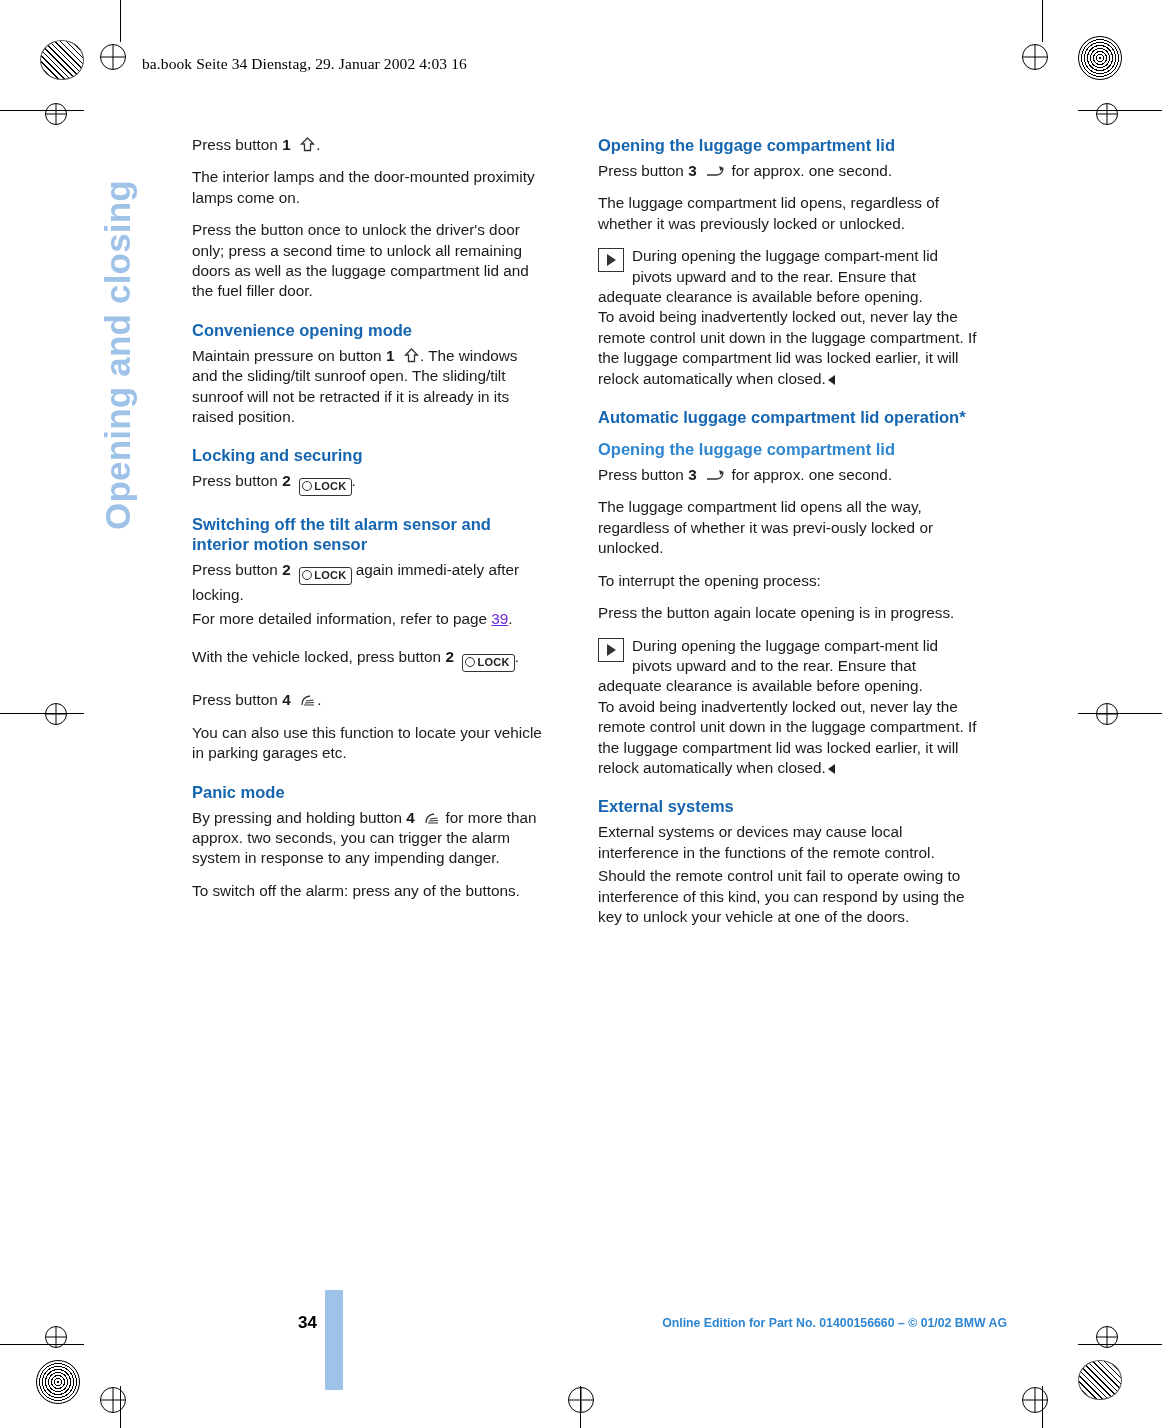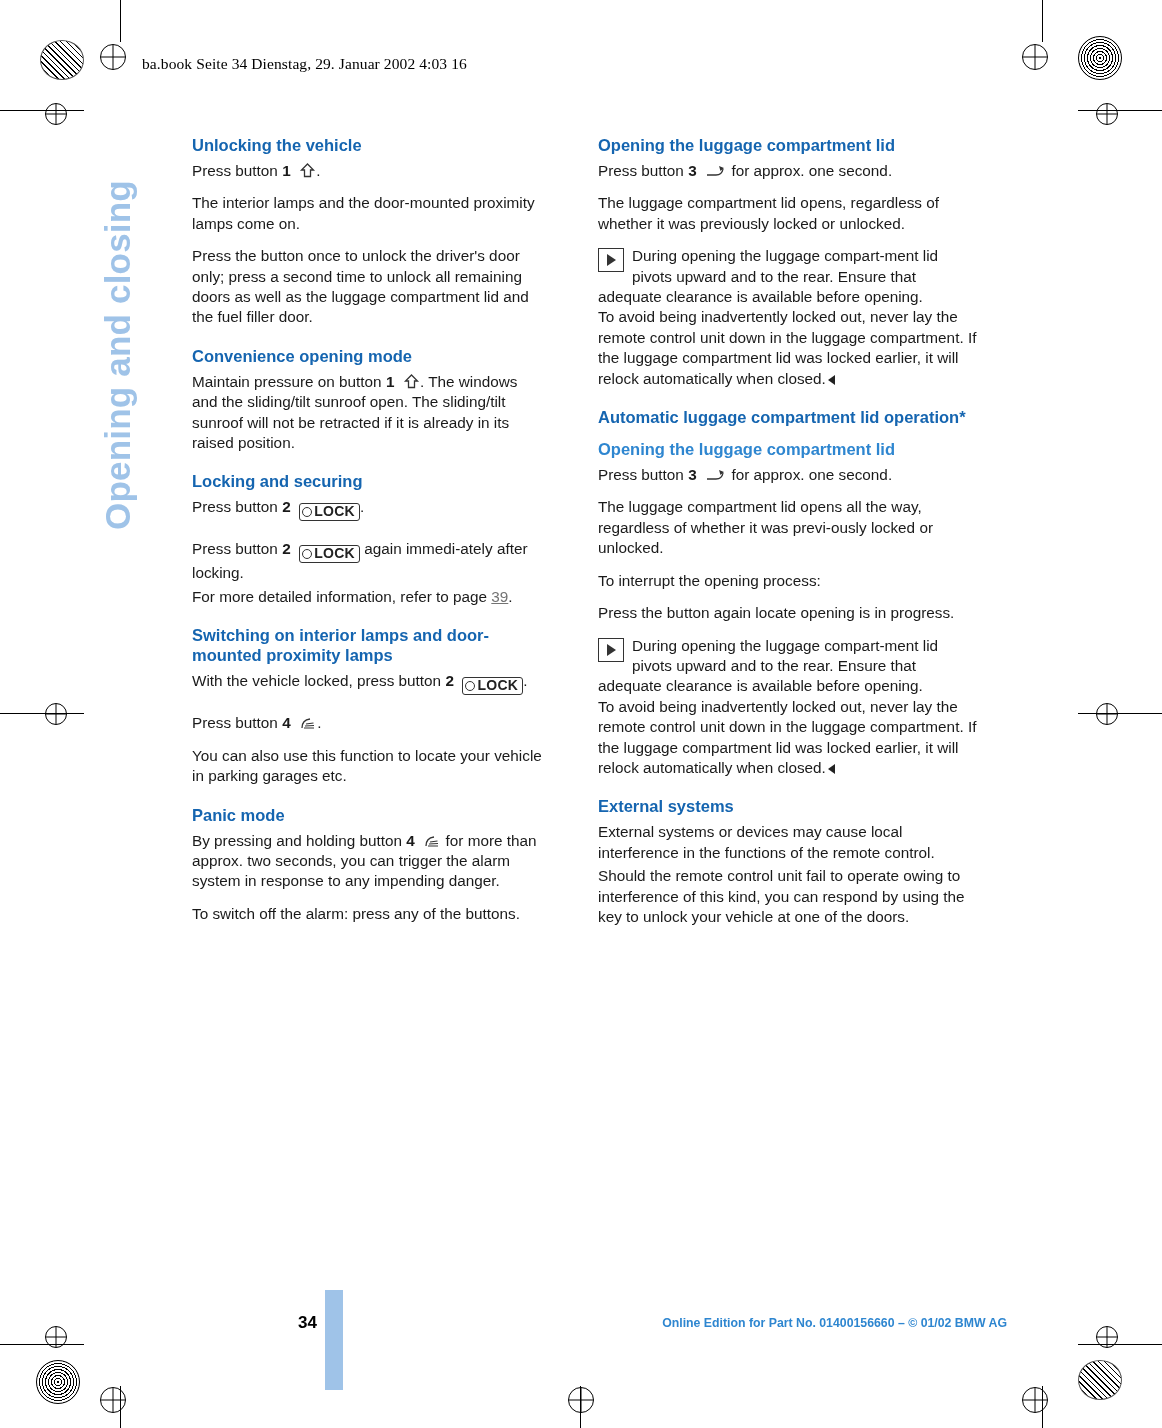--- a/index.html
+++ b/index.html
@@ -69,31 +69,31 @@
   h2.sec{
     font-size:16.5px;font-weight:bold;color:#1565b0;
     margin:0 0 6px 0;line-height:20px;
   }
   h2.sec.light{color:#5d9fd8;}
   h2.sec.sub{color:#2e86d0;}
   p{margin:0 0 12px 0;}
   p.tight{margin-bottom:3px;}
   .spacer-sm{height:6px;}
   b{font-weight:bold;}
-  .pageref{color:#737373;text-decoration:underline;}
+  .pageref{color:#6d28d9;text-decoration:underline;}
 
   
   .ic{display:inline-block;vertical-align:-3px;}
   .ic-unlock{width:17px;height:17px;position:relative;}
   .ic-unlock svg{display:block;}
   .ic-lock{
     display:inline-block;vertical-align:-4px;
     height:16px;border:1.3px solid #333;border-radius:3px;
     padding:0 4px 0 2px;background:#fff;
-    font-size:14px;font-weight:bold;letter-spacing:.3px;
+    font-size:11px;font-weight:bold;letter-spacing:.3px;
     line-height:14px;color:#222;
   }
   .ic-lock .dot{
     display:inline-block;width:8px;height:8px;border-radius:50%;
     border:1.3px solid #333;vertical-align:-1px;margin-right:2px;
   }
   .ic-lamp{width:18px;height:15px;}
   .ic-trunk{width:22px;height:15px;}
 
   
@@ -157,43 +157,42 @@
 <div class="screen-dot" style="left:36px;top:1360px;width:44px;height:44px;"></div>
 <div class="halftone" style="left:40px;top:40px;width:44px;height:40px;border-radius:50%;"></div>
 <div class="halftone" style="left:1078px;top:1360px;width:44px;height:40px;border-radius:50%;"></div>
 
 <div class="header-text">ba.book  Seite 34  Dienstag, 29. Januar 2002  4:03 16</div>
 
 <div class="chapter-title">Opening and closing</div>
 
 <div class="col" id="col-left">
 
-  <h2 class="sec">Unlocking the vehicle</h2>
   <p><span>Press button </span><b>1</b>&nbsp;&nbsp;<span class="ic ic-unlock"><svg width="17" height="17" viewBox="0 0 17 17">
           <path d="M8.5 2 L14.5 8 L11.5 8 L11.5 14.5 L5.5 14.5 L5.5 8 L2.5 8 Z" fill="none" stroke="#333" stroke-width="1.3"></path>
         </svg></span><span>.</span></p>
   <p>The interior lamps and the door-mounted proximity lamps come on.</p>
   <p>Press the button once to unlock the driver's door only; press a second time to unlock all remaining doors as well as the luggage compartment lid and the fuel filler door.</p>
 
   <div class="spacer-sm"></div>
   <h2 class="sec">Convenience opening mode</h2>
   <p><span>Maintain pressure on button </span><b>1</b>&nbsp;&nbsp;<span class="ic ic-unlock"><svg width="17" height="17" viewBox="0 0 17 17">
           <path d="M8.5 2 L14.5 8 L11.5 8 L11.5 14.5 L5.5 14.5 L5.5 8 L2.5 8 Z" fill="none" stroke="#333" stroke-width="1.3"></path>
         </svg></span><span>. The windows and the sliding/tilt sunroof open. The sliding/tilt sunroof will not be retracted if it is already in its raised position.</span></p>
 
   <div class="spacer-sm"></div>
   <h2 class="sec">Locking and securing</h2>
   <p><span>Press button </span><b>2</b>&nbsp;&nbsp;<span class="ic-lock"><span class="dot"></span><span>LOCK</span></span><span>.</span></p>
 
   <div class="spacer-sm"></div>
+  <h2 class="sec">Switching off the tilt alarm sensor and interior motion sensor</h2>
   <p class="tight"><span>Press button </span><b>2</b>&nbsp;&nbsp;<span class="ic-lock"><span class="dot"></span><span>LOCK</span></span><span> again immedi-ately after locking.</span></p>
   <p><span>For more detailed information, refer to page </span><span class="pageref">39</span><span>.</span></p>
 
   <div class="spacer-sm"></div>
-  <h2 class="sec">Switching on interior lamps and door-mounted proximity lamps</h2>
   <p><span>With the vehicle locked, press button </span><b>2</b>&nbsp;&nbsp;<span class="ic-lock"><span class="dot"></span><span>LOCK</span></span><span>.</span></p>
 
   <div class="spacer-sm"></div>
   <p><span>Press button </span><b>4</b>&nbsp;&nbsp;<span class="ic ic-lamp"><svg width="18" height="15" viewBox="0 0 18 15">
           <path d="M3 12 Q3 4 11 3" fill="none" stroke="#333" stroke-width="1.3"></path>
           <path d="M5 12 L15 12 M6 10 L15 9.5 M7 8 L14.5 7" stroke="#333" stroke-width="1.1"></path>
         </svg></span><span>.</span></p>
   <p>You can also use this function to locate your vehicle in parking garages etc.</p>
 
   <div class="spacer-sm"></div>

